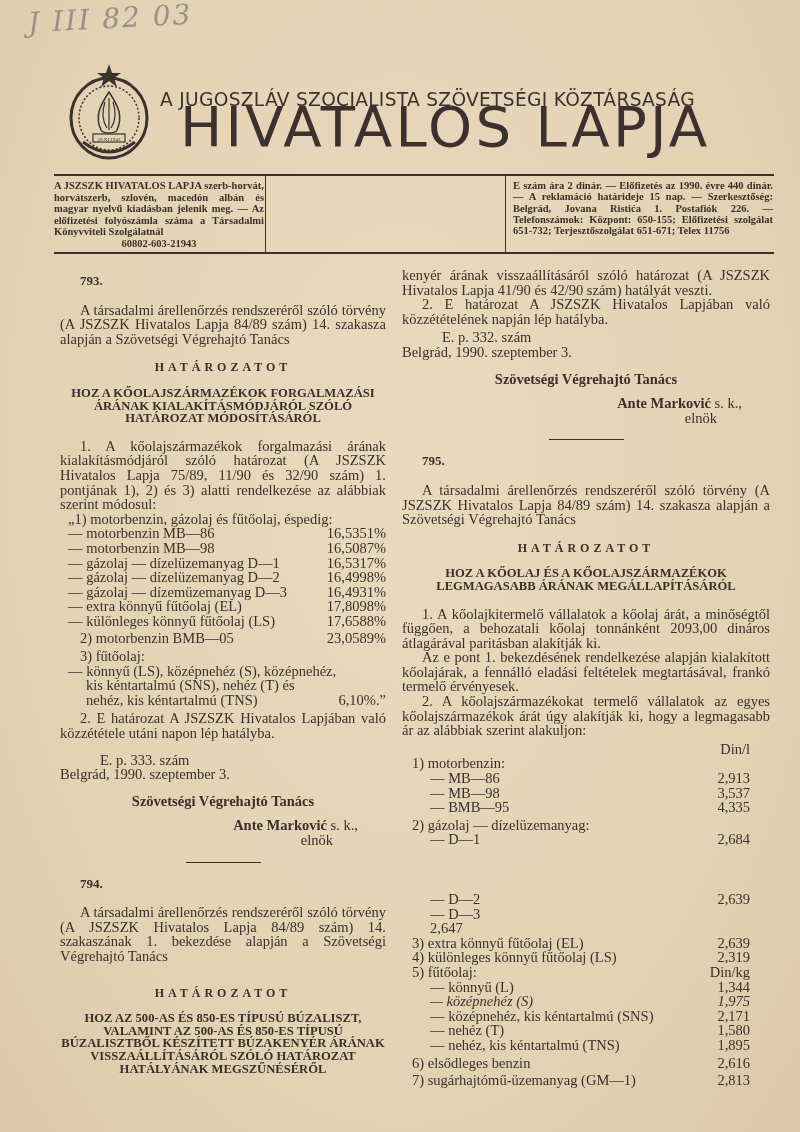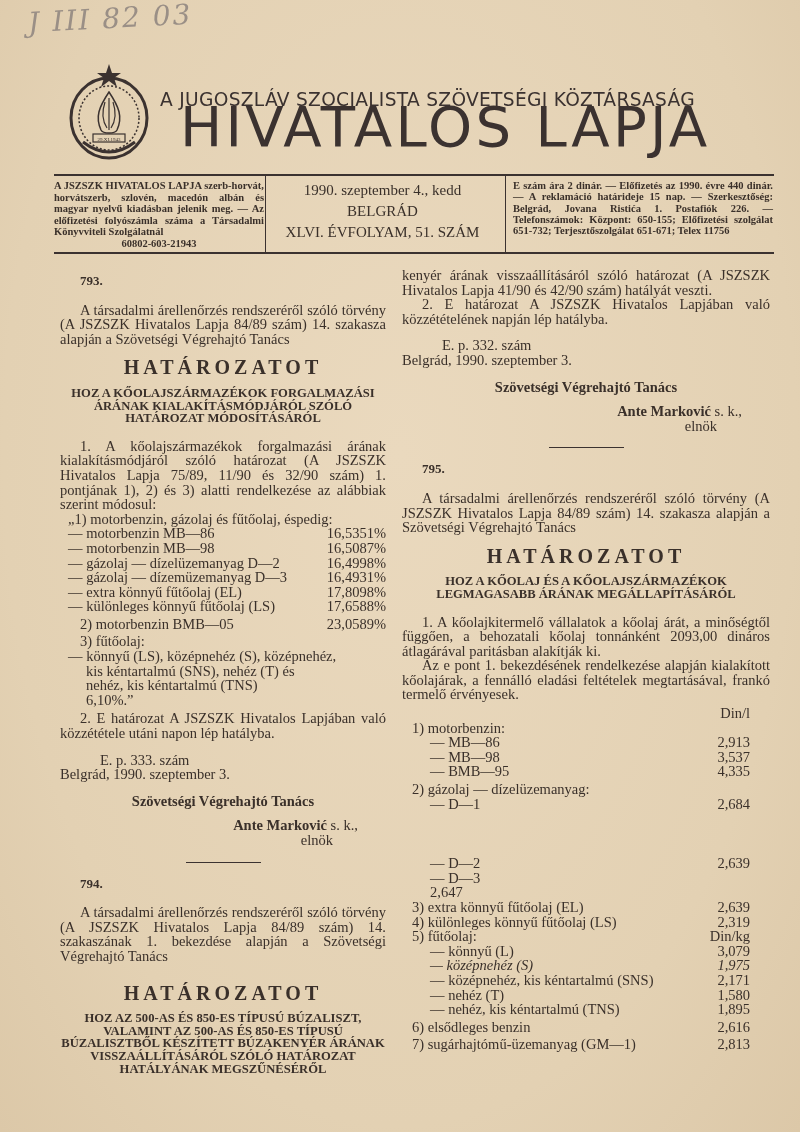--- a/index.html
+++ b/index.html
@@ -22,21 +22,21 @@
   .hdr-left .last { text-align:center; display:block; }
   .hdr-mid { left:270px; width:225px; text-align:center; font-size:15px; line-height:21px; }
   .hdr-right { left:513px; width:260px; font-weight:bold; font-size:10.5px; line-height:11.3px; text-align:justify; }
   .vline { position:absolute; width:1px; background:#3b3230; }
   .col { position:absolute; top:268px; font-size:14.5px; line-height:14.6px; }
   .colL { left:60px; width:326px; }
   .colR { left:402px; width:368px; }
   .num { font-weight:bold; font-size:13px; margin:6px 0 14px 20px; }
   p { margin:0; text-align:justify; }
   .ind { text-indent:20px; }
-  .hat { text-align:center; font-weight:bold; letter-spacing:4px; font-size:20px; margin:14px 0 12px; }
+  .hat { text-align:center; font-weight:bold; letter-spacing:4px; font-size:12px; margin:14px 0 12px; }
   .subj { text-align:center; font-weight:bold; font-size:12.6px; line-height:12.6px; margin-bottom:14px; }
   .row { display:flex; justify-content:space-between; }
   .sign { text-align:center; font-weight:bold; margin:12px 0 10px; }
   .signer { text-align:right; padding-right:28px; }
   .signer .t { text-align:right; padding-right:25px; }
   .sep { width:75px; height:1px; background:#3b3230; margin:14px auto 14px; }
 </style>
 </head>
 <body>
 
@@ -59,44 +59,43 @@
 
   <div class="hr" style="left:54px;top:174px;width:720px;height:2px;"></div>
   <div class="hr" style="left:54px;top:252px;width:720px;height:2px;"></div>
   <div class="vline" style="left:265px;top:176px;height:76px;"></div>
   <div class="vline" style="left:505px;top:176px;height:76px;"></div>
 
   <div class="hdr-box hdr-left">
     <span>A JSZSZK HIVATALOS LAPJA szerb-horvát, horvátszerb, szlovén, macedón albán és magyar nyelvű kiadásban jelenik meg. — Az előfizetési folyószámla száma a Társadalmi Könyvviteli Szolgálatnál</span>
     <span class="last">60802-603-21943</span>
   </div>
-  <div class="hdr-box hdr-mid">
-    <div>1990. szeptember 4., kedd</div>
-    <div>BELGRÁD</div>
-    <div>XLVI. ÉVFOLYAM, 51. SZÁM</div>
-  </div>
   <div class="hdr-box hdr-right">E szám ára 2 dinár. — Előfizetés az 1990. évre 440 dinár. — A reklamáció határideje 15 nap. — Szerkesztőség: Belgrád, Jovana Ristića 1. Postafiók 226. — Telefonszámok: Központ: 650-155; Előfizetési szolgálat 651-732; Terjesztőszolgálat 651-671; Telex 11756</div>
 
   <div class="col colL">
     <div class="num">793.</div>
     <p class="ind">A társadalmi árellenőrzés rendszeréről szóló törvény (A JSZSZK Hivatalos Lapja 84/89 szám) 14. szakasza alapján a Szövetségi Végrehajtó Tanács</p>
     <div class="hat">HATÁROZATOT</div>
     <div class="subj">HOZ A KŐOLAJSZÁRMAZÉKOK FORGALMAZÁSI ÁRÁNAK KIALAKÍTÁSMÓDJÁRÓL SZÓLÓ HATÁROZAT MÓDOSÍTÁSÁRÓL</div>
     <p class="ind">1. A kőolajszármazékok forgalmazási árának kialakításmódjáról szóló határozat (A JSZSZK Hivatalos Lapja 75/89, 11/90 és 32/90 szám) 1. pontjának 1), 2) és 3) alatti rendelkezése az alábbiak szerint módosul:</p>
     <div style="padding-left:8px;">
       <div>„1) motorbenzin, gázolaj és fűtőolaj, éspedig:</div>
       <div class="row">
           <span>— motorbenzin MB—86</span>
           <span>16,5351%</span>
         </div>
       <div class="row">
           <span>— motorbenzin MB—98</span>
           <span>16,5087%</span>
         </div>
       <div class="row">
+          <span>— gázolaj — dízelüzemanyag D—1</span>
+          <span>16,5317%</span>
+        </div>
+      <div class="row">
           <span>— gázolaj — dízelüzemanyag D—2</span>
           <span>16,4998%</span>
         </div>
       <div class="row">
           <span>— gázolaj — dízemüzemanyag D—3</span>
           <span>16,4931%</span>
         </div>
       <div class="row">
           <span>— extra könnyű fűtőolaj (EL)</span>
           <span>17,8098%</span>
@@ -105,51 +104,52 @@
           <span>— különleges könnyű fűtőolaj (LS)</span>
           <span>17,6588%</span>
         </div>
       <div class="row" style="margin-top:3px;padding-left:12px;">
           <span>2) motorbenzin BMB—05</span>
           <span>23,0589%</span>
         </div>
       <div style="padding-left:12px;margin-top:3px;">3) fűtőolaj:</div>
       <div>— könnyű (LS), középnehéz (S), középnehéz,</div>
       <div style="padding-left:18px;">kis kéntartalmú (SNS), nehéz (T) és</div>
-      <div class="row" style="padding-left:18px;flex-direction:column;">
+      <div class="row" style="padding-left:18px;">
           <span>nehéz, kis kéntartalmú (TNS)</span>
           <span>6,10%.”</span>
         </div>
     </div>
     <p class="ind" style="margin-top:4px;">2. E határozat A JSZSZK Hivatalos Lapjában való közzététele utáni napon lép hatályba.</p>
     <div style="margin-top:12px;padding-left:40px;">E. p. 333. szám</div>
     <div>Belgrád, 1990. szeptember 3.</div>
     <div class="sign">Szövetségi Végrehajtó Tanács</div>
     <div class="signer"><b>Ante Marković</b> <span>s. k.,</span><div class="t">elnök</div></div>
     <div class="sep"></div>
     <div class="num">794.</div>
     <p class="ind">A társadalmi árellenőrzés rendszeréről szóló törvény (A JSZSZK Hivatalos Lapja 84/89 szám) 14. szakaszának 1. bekezdése alapján a Szövetségi Végrehajtó Tanács</p>
     <div class="hat" style="margin-top:22px;">HATÁROZATOT</div>
     <div class="subj">HOZ AZ 500-AS ÉS 850-ES TÍPUSÚ BÚZALISZT, VALAMINT AZ 500-AS ÉS 850-ES TÍPUSÚ BÚZALISZTBŐL KÉSZÍTETT BÚZAKENYÉR ÁRÁNAK VISSZAÁLLÍTÁSÁRÓL SZÓLÓ HATÁROZAT HATÁLYÁNAK MEGSZŰNÉSÉRŐL</div>
   </div>
 
   <div class="col colR">
     <p>kenyér árának visszaállításáról szóló határozat (A JSZSZK Hivatalos Lapja 41/90 és 42/90 szám) hatályát veszti.</p>
     <p class="ind">2. E határozat A JSZSZK Hivatalos Lapjában való közzétételének napján lép hatályba.</p>
-    <div style="margin-top:12px;padding-left:40px;">E. p. 332. szám</div>
+    <div style="margin-top:4px;padding-left:40px;">E. p. 332. szám</div>
     <div>Belgrád, 1990. szeptember 3.</div>
     <div class="sign">Szövetségi Végrehajtó Tanács</div>
     <div class="signer"><b>Ante Marković</b> <span>s. k.,</span><div class="t">elnök</div></div>
     <div class="sep"></div>
     <div class="num">795.</div>
     <p class="ind">A társadalmi árellenőrzés rendszeréről szóló törvény (A JSZSZK Hivatalos Lapja 84/89 szám) 14. szakasza alapján a Szövetségi Végrehajtó Tanács</p>
     <div class="hat">HATÁROZATOT</div>
     <div class="subj">HOZ A KŐOLAJ ÉS A KŐOLAJSZÁRMAZÉKOK LEGMAGASABB ÁRÁNAK MEGÁLLAPÍTÁSÁRÓL</div>
     <p class="ind">1. A kőolajkitermelő vállalatok a kőolaj árát, a minőségtől függően, a behozatali kőolaj tonnánként 2093,00 dináros átlagárával paritásban alakítják ki.</p>
     <p class="ind">Az e pont 1. bekezdésének rendelkezése alapján kialakított kőolajárak, a fennálló eladási feltételek megtartásával, frankó termelő érvényesek.</p>
+    <p class="ind">2. A kőolajszármazékokat termelő vállalatok az egyes kőolajszármazékok árát úgy alakítják ki, hogy a legmagasabb ár az alábbiak szerint alakuljon:</p>
     <div style="padding-left:10px;padding-right:20px;margin-top:4px;">
       <div style="text-align:right;">Din/l</div>
       <div>1) motorbenzin:</div>
       <div class="row" style="padding-left:18px;">
           <span>— MB—86</span>
           <span>2,913</span>
         </div>
       <div class="row" style="padding-left:18px;">
           <span>— MB—98</span>
           <span>3,537</span>
@@ -178,21 +178,21 @@
       <div class="row">
           <span>4) különleges könnyű fűtőolaj (LS)</span>
           <span>2,319</span>
         </div>
       <div class="row">
           <span>5) fűtőolaj:</span>
           <span>Din/kg</span>
         </div>
       <div class="row" style="padding-left:18px;">
           <span>— könnyű (L)</span>
-          <span>3,079</span>
+          <span>1,344</span>
         </div>
       <div class="row" style="padding-left:18px;font-style:italic;">
           <span>— középnehéz (S)</span>
           <span>1,975</span>
         </div>
       <div class="row" style="padding-left:18px;">
           <span>— középnehéz, kis kéntartalmú (SNS)</span>
           <span>2,171</span>
         </div>
       <div class="row" style="padding-left:18px;">

